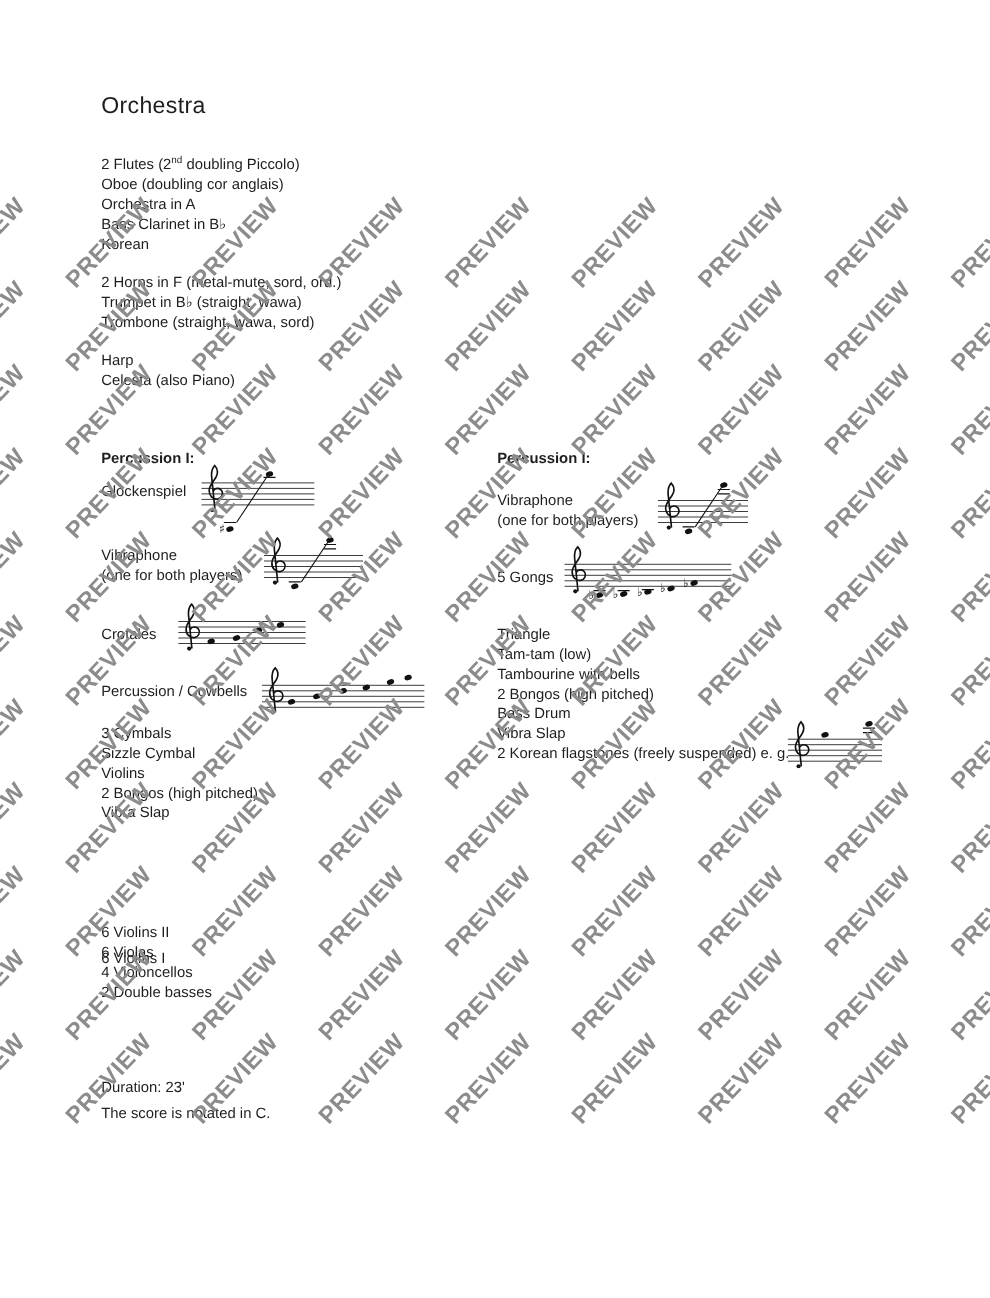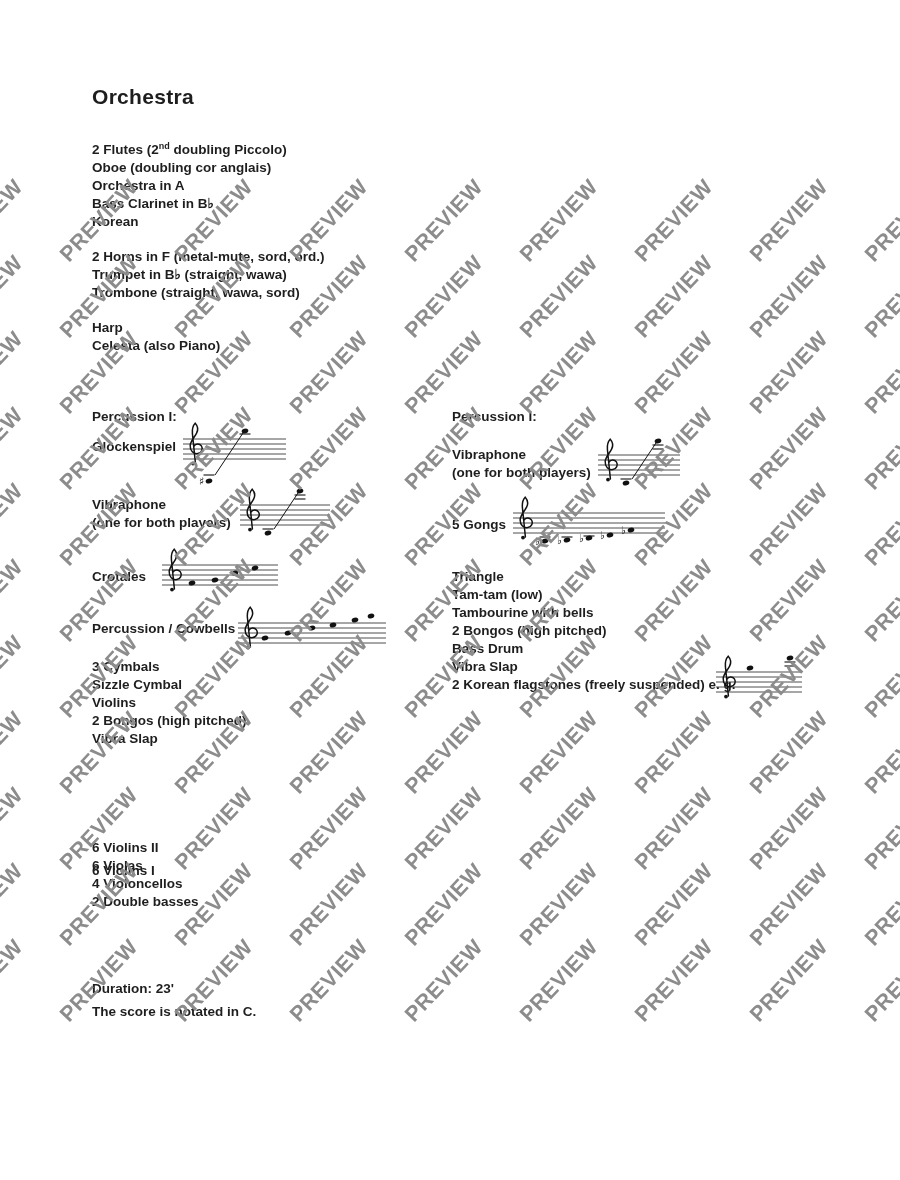--- a/index.html
+++ b/index.html
@@ -1,18 +1,18 @@
 <!DOCTYPE html>
 <html><head>
 <meta charset="utf-8">
 <style>
   html,body{margin:0;padding:0;background:#ffffff;}
   .page{position:relative;width:900px;height:1180px;background:#ffffff;overflow:hidden;
         font-family:"Liberation Sans",sans-serif;color:#1e1e1e;}
-  .t{position:absolute;font-size:13.5px;line-height:18px;white-space:nowrap;z-index:1;font-weight:bold;}
+  .t{position:absolute;font-size:13.5px;line-height:18px;white-space:nowrap;z-index:1;}
   .b{font-weight:bold;}
   .title{font-size:21px;letter-spacing:0.3px;}
   sup{font-size:9px;line-height:0;vertical-align:super;}
   .staff{position:absolute;z-index:1;}
   .wm{position:absolute;inset:0;overflow:hidden;z-index:2;pointer-events:none;}
   .wm span{position:absolute;font-size:21.5px;font-weight:bold;color:#8c8c8c;
            letter-spacing:0.5px;white-space:nowrap;transform-origin:0 0;transform:rotate(-47deg);}
 </style>
 </head>
 <body>

